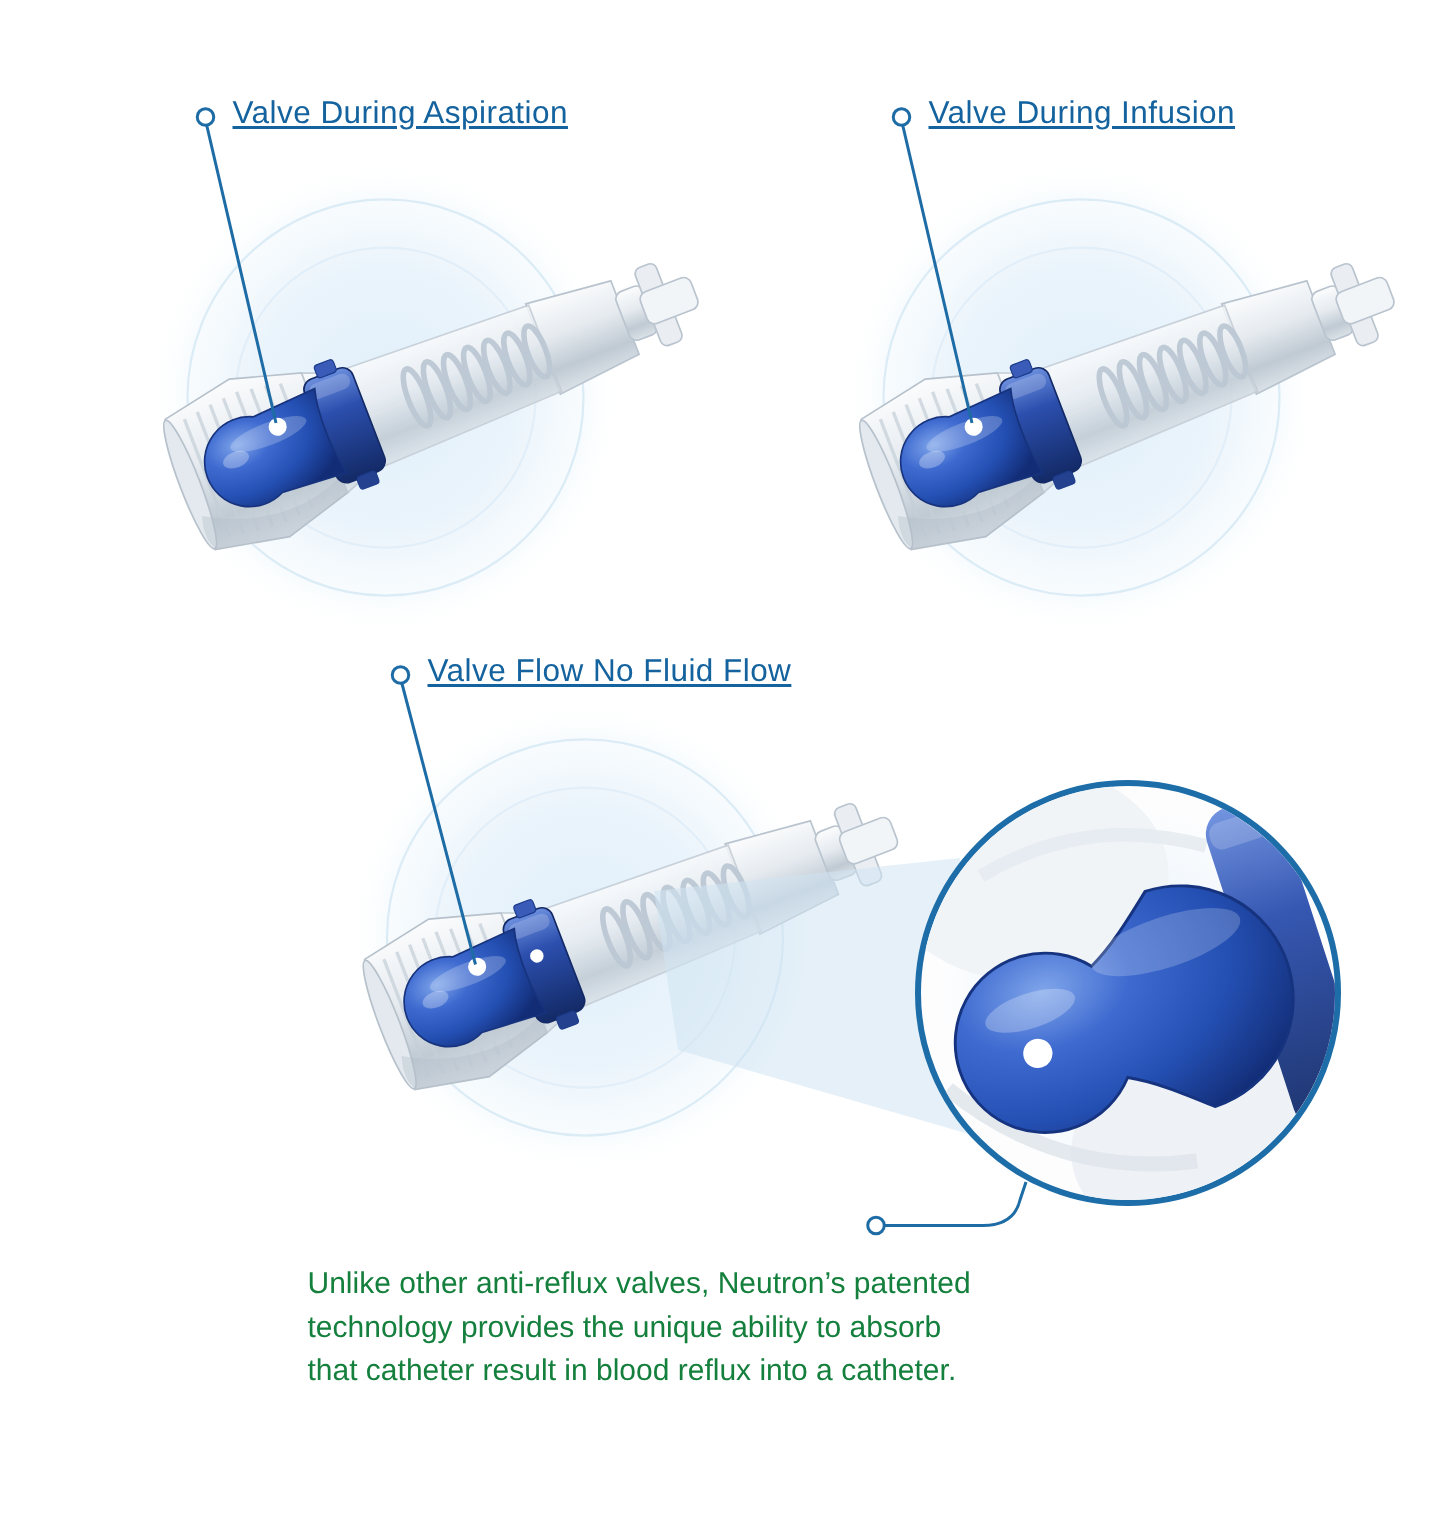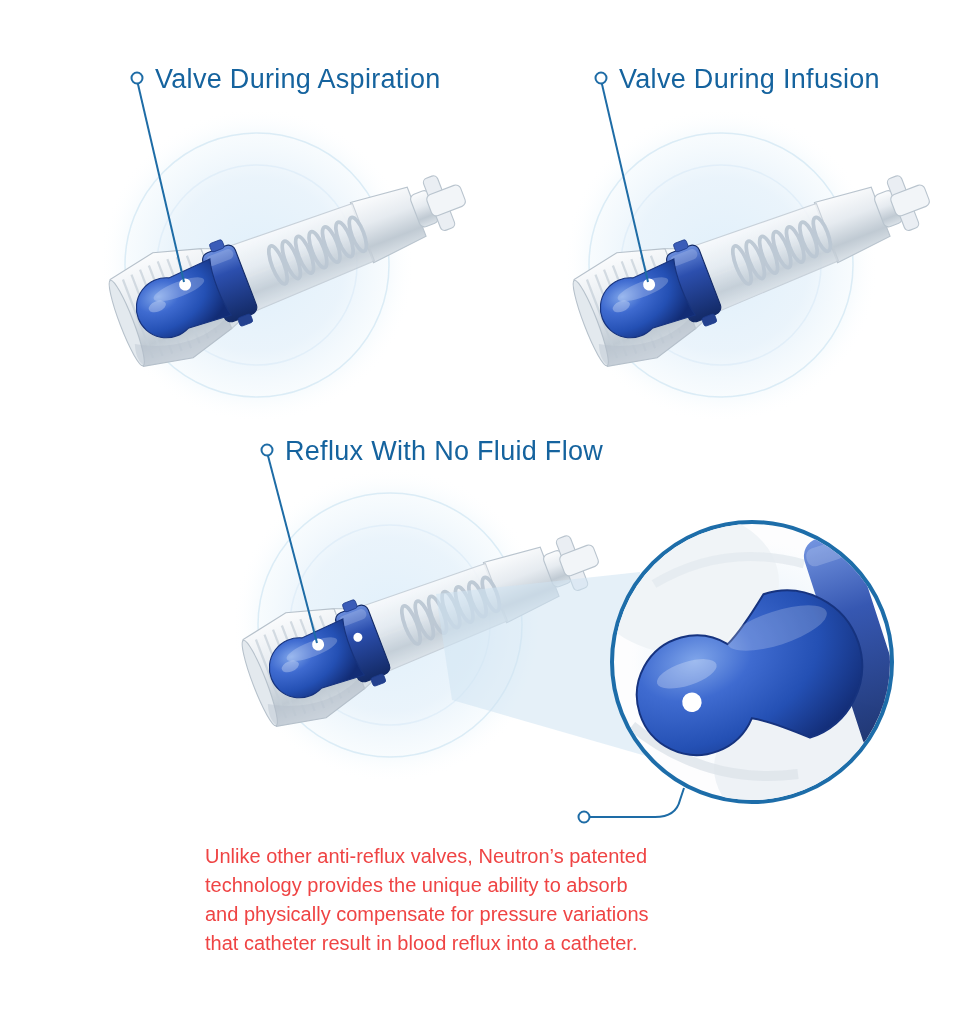--- a/index.html
+++ b/index.html
@@ -3,28 +3,29 @@
 <meta charset="utf-8">
 <style>
   * { margin:0; padding:0; box-sizing:border-box; }
   html,body { background:#ffffff; }
   body { width:956px; height:1024px; font-family:"Liberation Sans", sans-serif; }
   .canvas { position:relative; width:956px; height:1024px; background:#ffffff; overflow:hidden; }
   .abs { position:absolute; }
   .label {
     position:absolute;
     color:#15639e;
-    font-size:27px;
+    font-size:21px;
     font-weight:500;
     letter-spacing:0.3px;
     white-space:nowrap;
+    text-decoration:underline;
   }
   .desc {
     position:absolute;
-    color:#ef4444;
+    color:#15803d;
     font-size:20px;
     line-height:29px;
     font-weight:400;
   }
   svg.overlay { position:absolute; left:0; top:0; pointer-events:none; }
   .inset {
     position:absolute;
     left:610px; top:520px;
     width:284px; height:284px;
     border:4px solid #1d6da9;
@@ -177,22 +178,21 @@
     <g fill="#ffffff" stroke="#1e6ca6" stroke-width="2">
       <circle cx="137" cy="78" r="5.5"></circle>
       <circle cx="601" cy="78" r="5.5"></circle>
       <circle cx="267" cy="450" r="5.5"></circle>
       <circle cx="584" cy="817" r="5.5"></circle>
     </g>
   </svg>
 
   <div class="label" style="left:155px; top:64px;">Valve During Aspiration</div>
   <div class="label" style="left:619px; top:64px;">Valve During Infusion</div>
-  <div class="label" style="left:285px; top:436px;">Reflux With No Fluid Flow</div>
+  <div class="label" style="left:285px; top:436px;">Valve Flow No Fluid Flow</div>
 
   <div class="desc" style="left:205px; top:842px; width:500px;">
     <div>Unlike other anti-reflux valves, Neutron’s patented</div>
     <div>technology provides the unique ability to absorb</div>
-    <div>and physically compensate for pressure variations</div>
     <div>that catheter result in blood reflux into a catheter.</div>
   </div>
 
 </div>
 
 </body></html>

